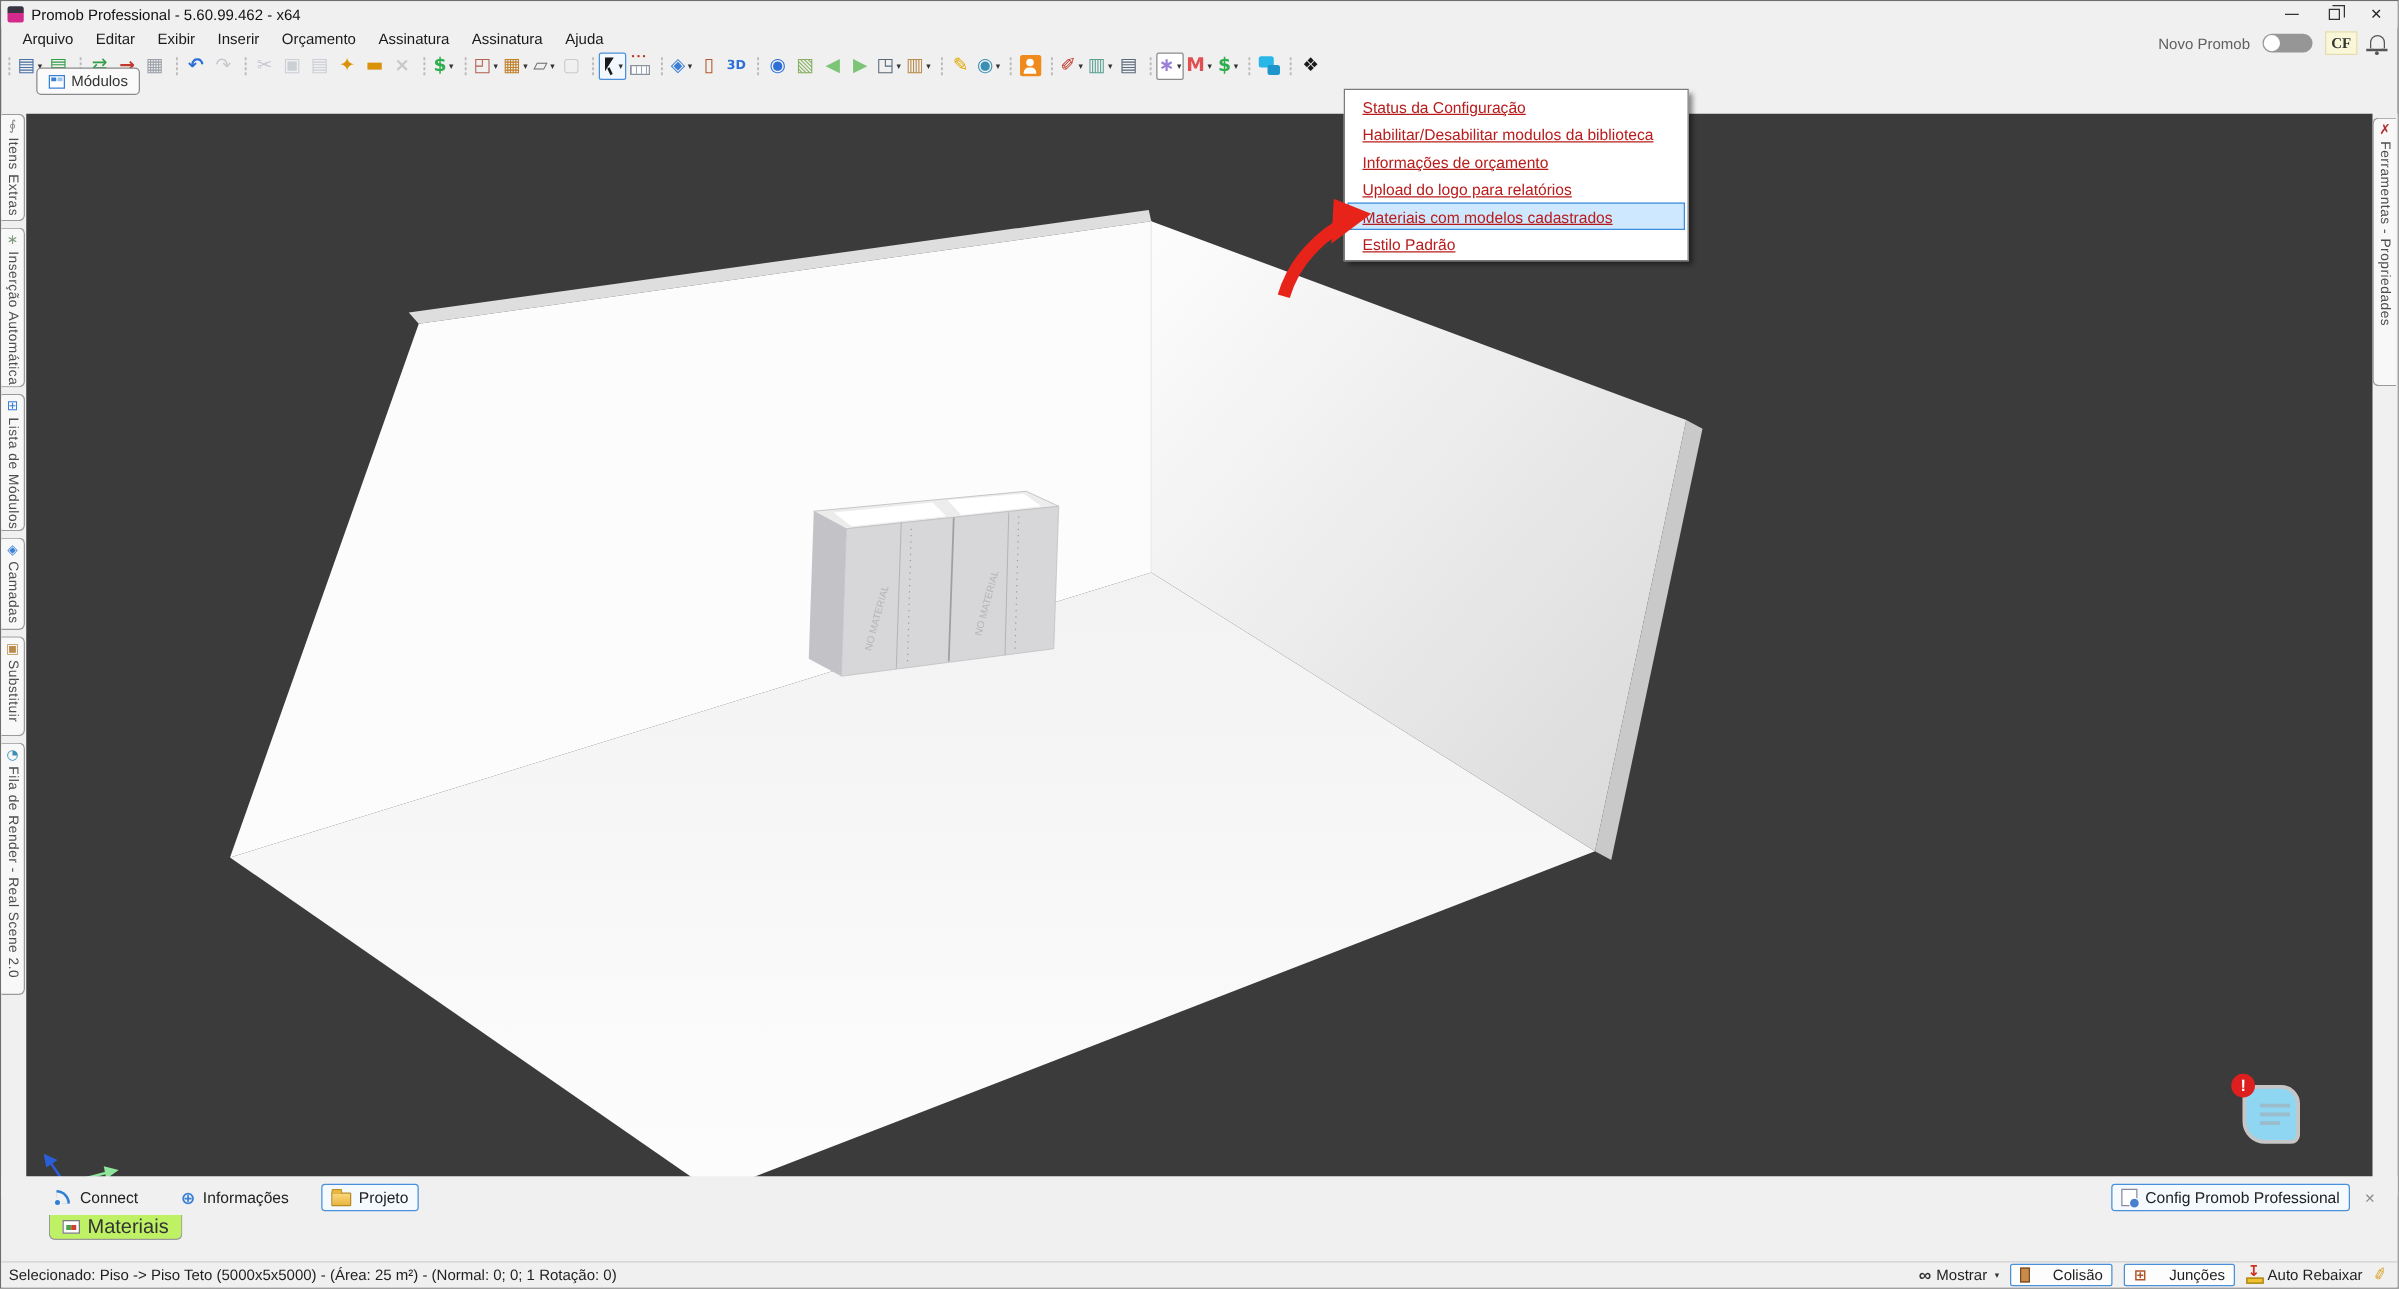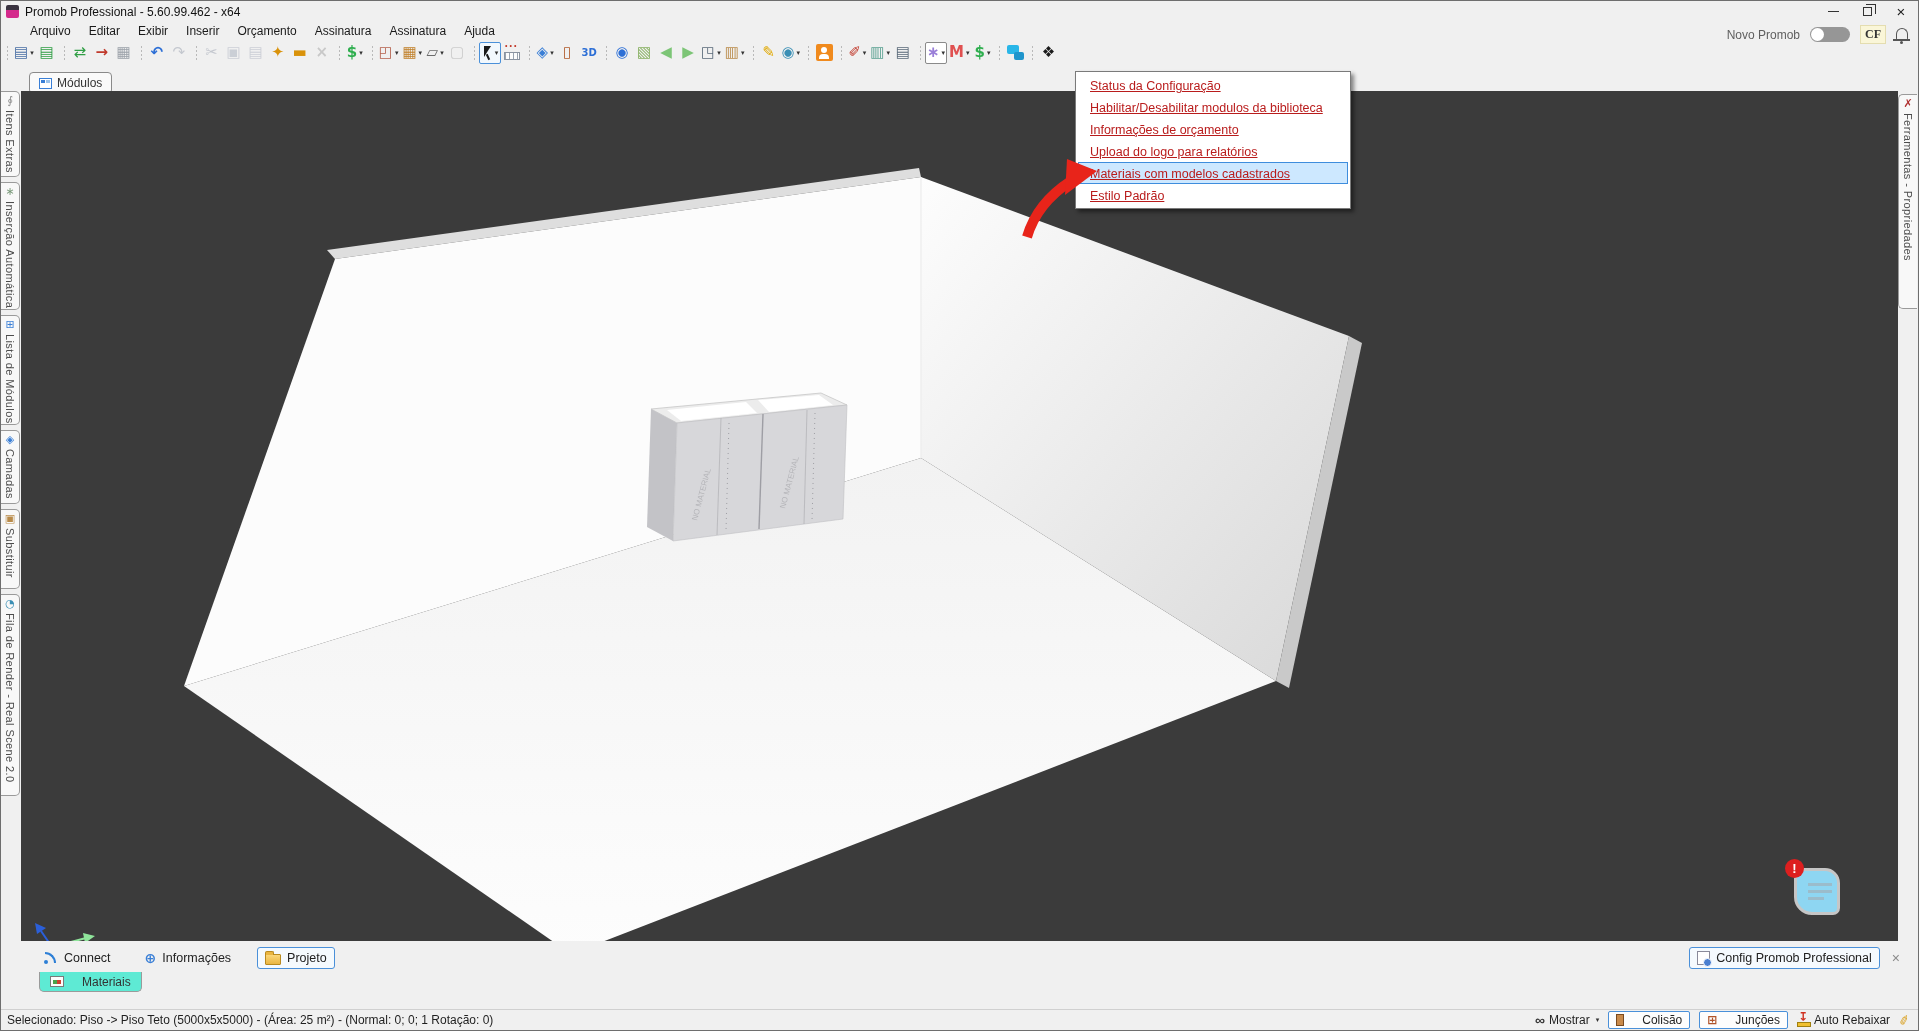--- a/index.html
+++ b/index.html
@@ -11,21 +11,21 @@
   .applogo { width:13px; height:13px; margin:0 6px 0 5px; background:linear-gradient(180deg,#3a3340 42%,#d42a8c 42%); border-radius:2px; }
   .title-text { font-size:12px; color:#111; }
   .winbtns { margin-left:auto; display:flex; align-items:center; height:100%; }
   .winbtn { width:34px; height:100%; display:flex; align-items:center; justify-content:center; color:#333; }
   .ic-min { width:11px; height:1.5px; background:#333; display:inline-block; }
   .ic-restore { position:relative; width:9px; height:9px; border:1.2px solid #333; display:inline-block; }
   .ic-restore::before { content:''; position:absolute; top:-4px; left:2px; width:9px; height:9px; border:1.2px solid #333; border-left:none; border-bottom:none; }
   .ic-close { font-size:15px; color:#222; line-height:1; }
 
   
-  .menubar { position:absolute; left:0; top:21px; right:0; height:18px; display:flex; align-items:flex-start; padding-left:20px; }
+  .menubar { position:absolute; left:0; top:21px; right:0; height:18px; display:flex; align-items:flex-start; padding-left:8px; }
   .menu-item { font-size:12px; color:#1a1a1a; padding:2px 9px; }
   .header-right { position:absolute; right:10px; top:24px; display:flex; align-items:center; gap:10px; z-index:5; }
   .novo-label { font-size:12px; color:#5f5f5f; }
   .toggle { width:40px; height:15px; background:#969696; border-radius:8px; position:relative; }
   .toggle .knob { position:absolute; left:1px; top:1px; width:13px; height:13px; background:#fff; border-radius:50%; }
   .cf-badge { background:#faf6d8; border:1px solid #e4ddb0; font-family:"Liberation Serif","DejaVu Serif",serif; font-weight:bold; font-size:12px; color:#333; padding:1px 4px; }
   .bell { position:relative; width:12px; height:11px; border:1.6px solid #555; border-bottom:none; border-radius:7px 7px 1px 1px; margin-top:-2px; }
   .bell::after { content:''; position:absolute; left:-4px; bottom:-2px; width:17px; height:1.6px; background:#555; }
   .bell::before { content:''; position:absolute; left:3px; bottom:-5px; width:3px; height:3px; background:#555; border-radius:50%; }
 
@@ -50,21 +50,21 @@
       background-image:repeating-linear-gradient(90deg,#98a2ae 0 1px,transparent 1px 4px); }
   .ci-ruler::before { content:'\2022\2022\2022'; position:absolute; top:-11px; left:0; letter-spacing:2px; font-size:7px; color:#c03020; }
   .ci-person { width:17px; height:17px; background:#f08a1d; border-radius:2px; }
   .ci-person::before { content:''; position:absolute; left:5.5px; top:3px; width:6px; height:6px; background:#fff; border-radius:50%; }
   .ci-person::after { content:''; position:absolute; left:3.5px; bottom:2px; width:10px; height:5px; background:#fff; border-radius:4px 4px 0 0; }
   .ci-chat { width:17px; height:15px; }
   .ci-chat::before { content:''; position:absolute; left:0; top:0; width:12px; height:9px; background:#29b6e8; border-radius:2px; }
   .ci-chat::after { content:''; position:absolute; right:0; bottom:0; width:10px; height:8px; background:#1f95cc; border-radius:2px; }
 
   
-  .modrow { position:absolute; left:0; top:68px; right:0; height:26px; }
+  .modrow { position:absolute; left:0; top:50px; right:0; height:26px; }
   .modtab { position:absolute; left:28px; top:3px; height:22px; display:flex; align-items:center; gap:5px; padding:0 9px;
      background:#fafafa; border:1px solid #8a8a8a; border-radius:4px; font-size:12px; color:#333; }
   .modtab .mico { width:13px; height:11px; border:1px solid #3a7fd6; background:#fff; position:relative; }
   .modtab .mico::before { content:''; position:absolute; left:1px; top:1px; width:4px; height:3px; background:#3a7fd6; }
   .modtab .mico::after { content:''; position:absolute; right:1px; top:1px; width:4px; height:3px; background:#9cc3ea; }
 
   
   .leftstrip { position:absolute; left:0; top:90px; width:20px; bottom:73px; background:#f0f0f0; }
   .rightstrip { position:absolute; right:0; top:90px; width:20px; bottom:73px; background:#f0f0f0; }
   .vtab { position:relative; width:19px; margin-bottom:5px; background:#f8f8f8; border:1px solid #9a9a9a; display:flex; flex-direction:column; align-items:center; padding-top:3px; }
@@ -97,22 +97,22 @@
   .rss::before { content:''; position:absolute; left:1px; bottom:1px; width:4px; height:4px; background:#2d7fd6; border-radius:50%; }
   .rss::after { content:''; position:absolute; left:2px; bottom:2px; width:9px; height:9px; border:2.5px solid #2d7fd6; border-left:none; border-bottom:none; border-radius:0 100% 0 0; }
   .globe { font-size:14px; font-weight:bold; color:#3a7fd6; line-height:1; }
   .folder { position:relative; width:16px; height:11px; background:linear-gradient(#fbd77a,#eab642); border:1px solid #b98a20; border-radius:1px; margin-top:3px; }
   .folder::before { content:''; position:absolute; left:-1px; top:-4px; width:7px; height:3px; background:#eab642; border:1px solid #b98a20; border-bottom:none; border-radius:2px 2px 0 0; }
   .cfgtabs { margin-left:auto; display:flex; align-items:center; margin-right:14px; gap:8px; }
   .pageico { position:relative; width:13px; height:14px; border:1px solid #8a8a9a; background:#fff; }
   .pageico::after { content:''; position:absolute; right:-3px; bottom:-3px; width:7px; height:7px; background:#4a7fd0; border-radius:50%; border:1px solid #fff; }
   .xclose { color:#8a8a8a; font-size:14px; padding:0 4px; }
   .matrow { position:absolute; left:0; right:0; top:31px; height:22px; }
-  .mattab { position:absolute; left:38px; top:0; height:20px; display:flex; align-items:center; gap:18px; padding:0 10px;
-     background:#5eead4; border:1px solid #9a9a9a; border-top:none; border-radius:0 0 5px 5px; font-size:12px; color:#333; }
+  .mattab { position:absolute; left:38px; top:0; height:20px; display:flex; align-items:center; gap:6px; padding:0 10px;
+     background:#bef264; border:1px solid #9a9a9a; border-top:none; border-radius:0 0 5px 5px; font-size:16px; color:#333; }
   .matico { position:relative; width:14px; height:11px; border:1px solid #7a7a7a; background:#fdfdfd; }
   .matico::before { content:''; position:absolute; left:2px; bottom:2px; width:4px; height:4px; background:#4aa34a; }
   .matico::after { content:''; position:absolute; right:2px; bottom:2px; width:4px; height:4px; background:#d04030; }
   .statusbar { position:absolute; left:0; right:0; bottom:0; height:21px; border-top:1px solid #d0d0d0; display:flex; align-items:center; font-size:12px; color:#1f1f1f; padding-left:6px; }
   .status-right { margin-left:auto; display:flex; align-items:center; gap:9px; padding-right:8px; }
   .glasses { font-size:14px; font-weight:bold; color:#333; }
   .sbtn { display:flex; align-items:center; gap:18px; border:1px solid #4a90d9; background:#fdfdfd; border-radius:2px; padding:1px 7px; }
   .doorico { width:8px; height:12px; background:#c98a4a; border:1px solid #7a4a20; }
   .juncico { font-size:12px; color:#b0542a; font-weight:bold; }
   .rebaixo { position:relative; width:12px; height:14px; }

